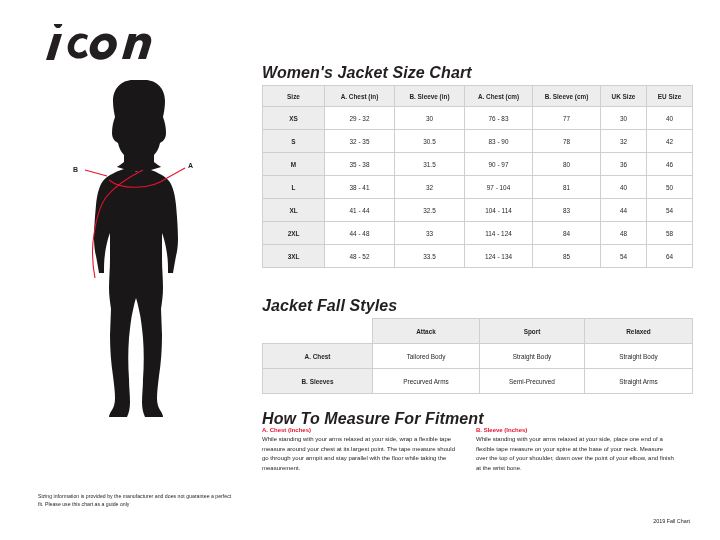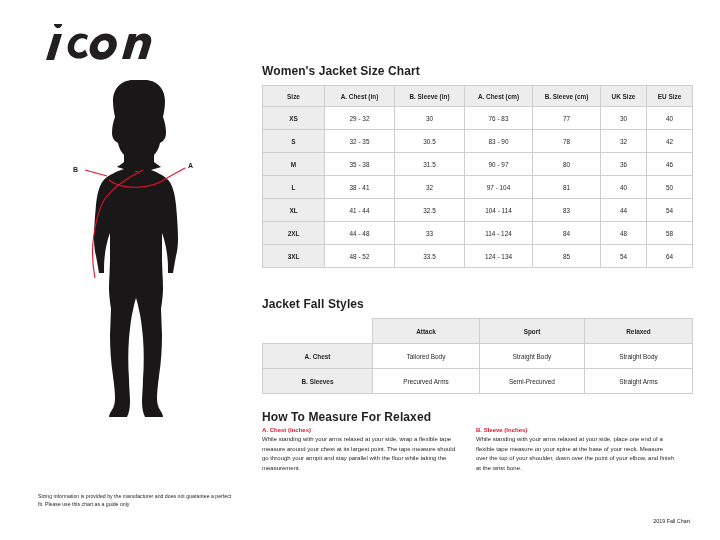--- a/index.html
+++ b/index.html
@@ -58,24 +58,25 @@
   }
 
   
   .right-col {
     position: absolute;
     left: 262px;
     top: 0;
     width: 430px;
   }
   .section-title {
-    font-size: 12px;
+    font-size: 16px;
     font-weight: bold;
     color: #231f20;
     letter-spacing: 0.1px;
+    font-style: italic;
   }
   #size-chart-title { position: absolute; left: 0; top: 64px; }
   #styles-title     { position: absolute; left: 0; top: 297px; }
   #measure-title    { position: absolute; left: 0; top: 410px; }
 
   table {
     border-collapse: collapse;
     table-layout: fixed;
   }
   table td, table th {
@@ -341,21 +342,21 @@
         </tr>
         <tr>
           <td class="rowlbl">B. Sleeves</td>
           <td>Precurved Arms</td>
           <td>Semi-Precurved</td>
           <td>Straight Arms</td>
         </tr>
       </tbody>
     </table>
 
-    <div class="section-title" id="measure-title">How To Measure For Relaxed</div>
+    <div class="section-title" id="measure-title">How To Measure For Fitment</div>
 
     <div class="measure-body">
       <div class="measure-col">
         <div class="measure-head">A. Chest (Inches)</div>
         <div class="measure-text">While standing with your arms relaxed at your side, wrap a flexible tape measure around your chest at its largest point. The tape measure should go through your armpit and stay parallel with the floor while taking the measurement.</div>
       </div>
       <div class="measure-col">
         <div class="measure-head">B. Sleeve (Inches)</div>
         <div class="measure-text">While standing with your arms relaxed at your side, place one end of a flexible tape measure on your spine at the base of your neck. Measure over the top of your shoulder, down over the point of your elbow, and finish at the wrist bone.</div>
       </div>

